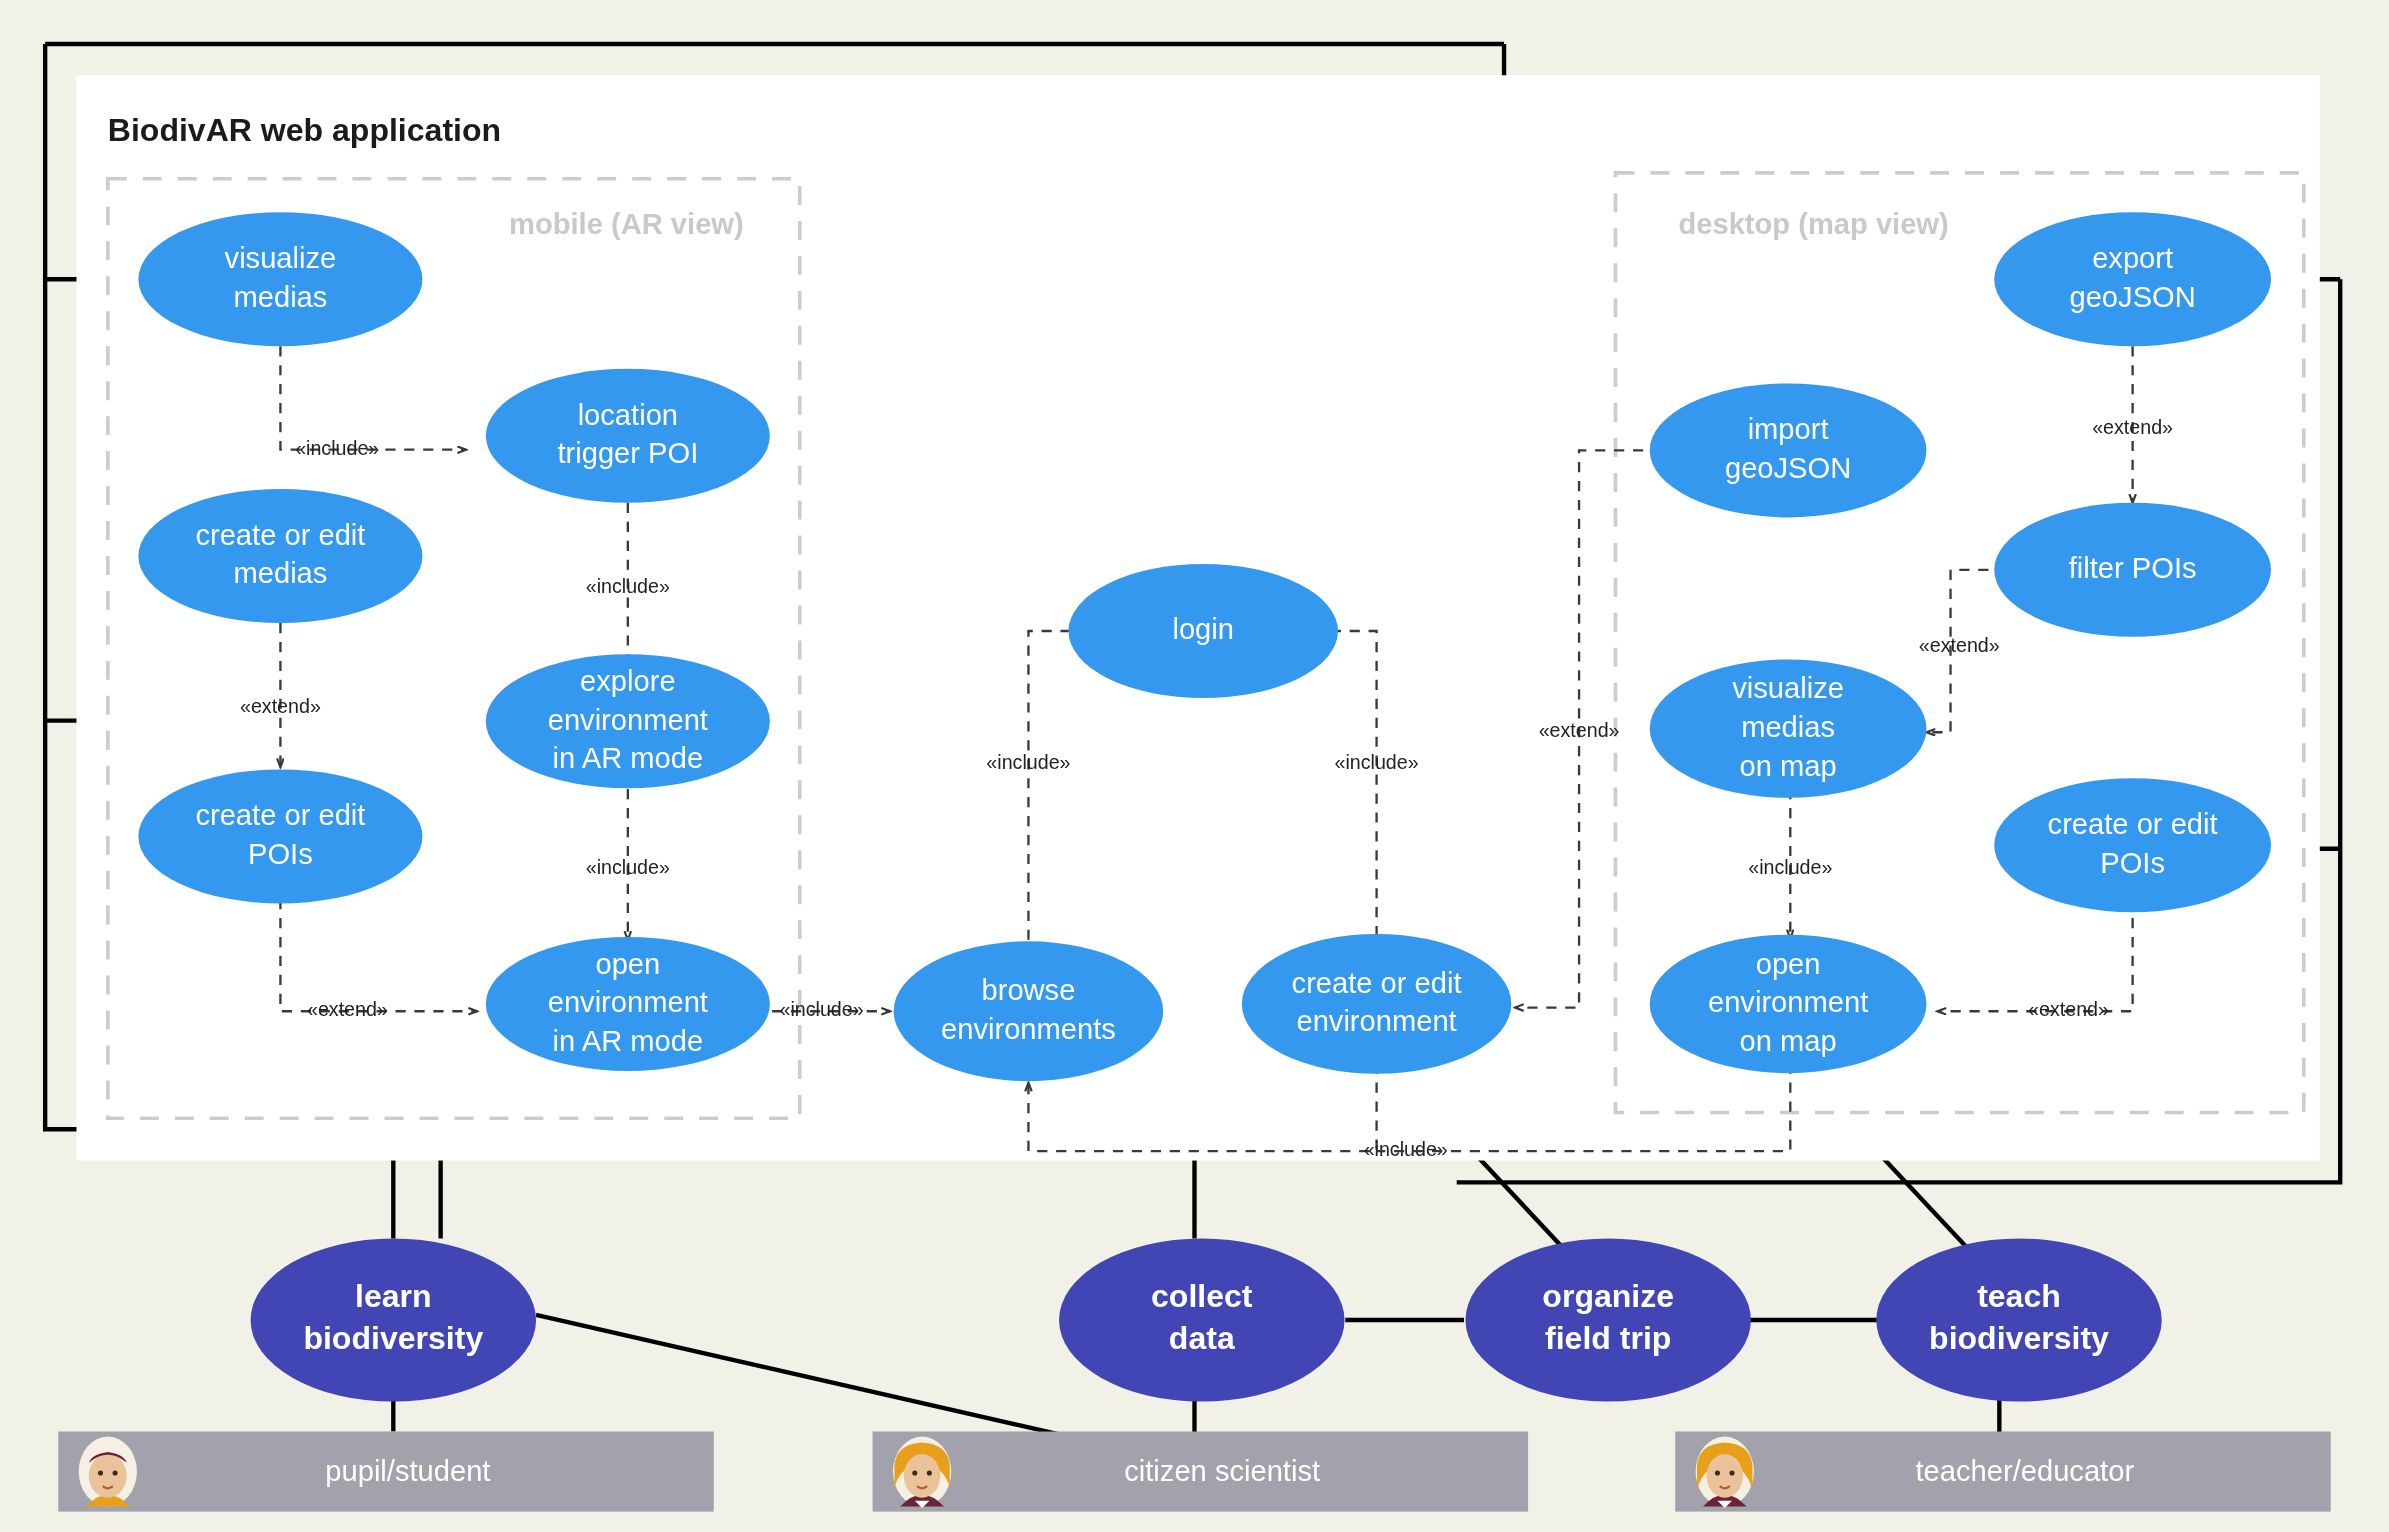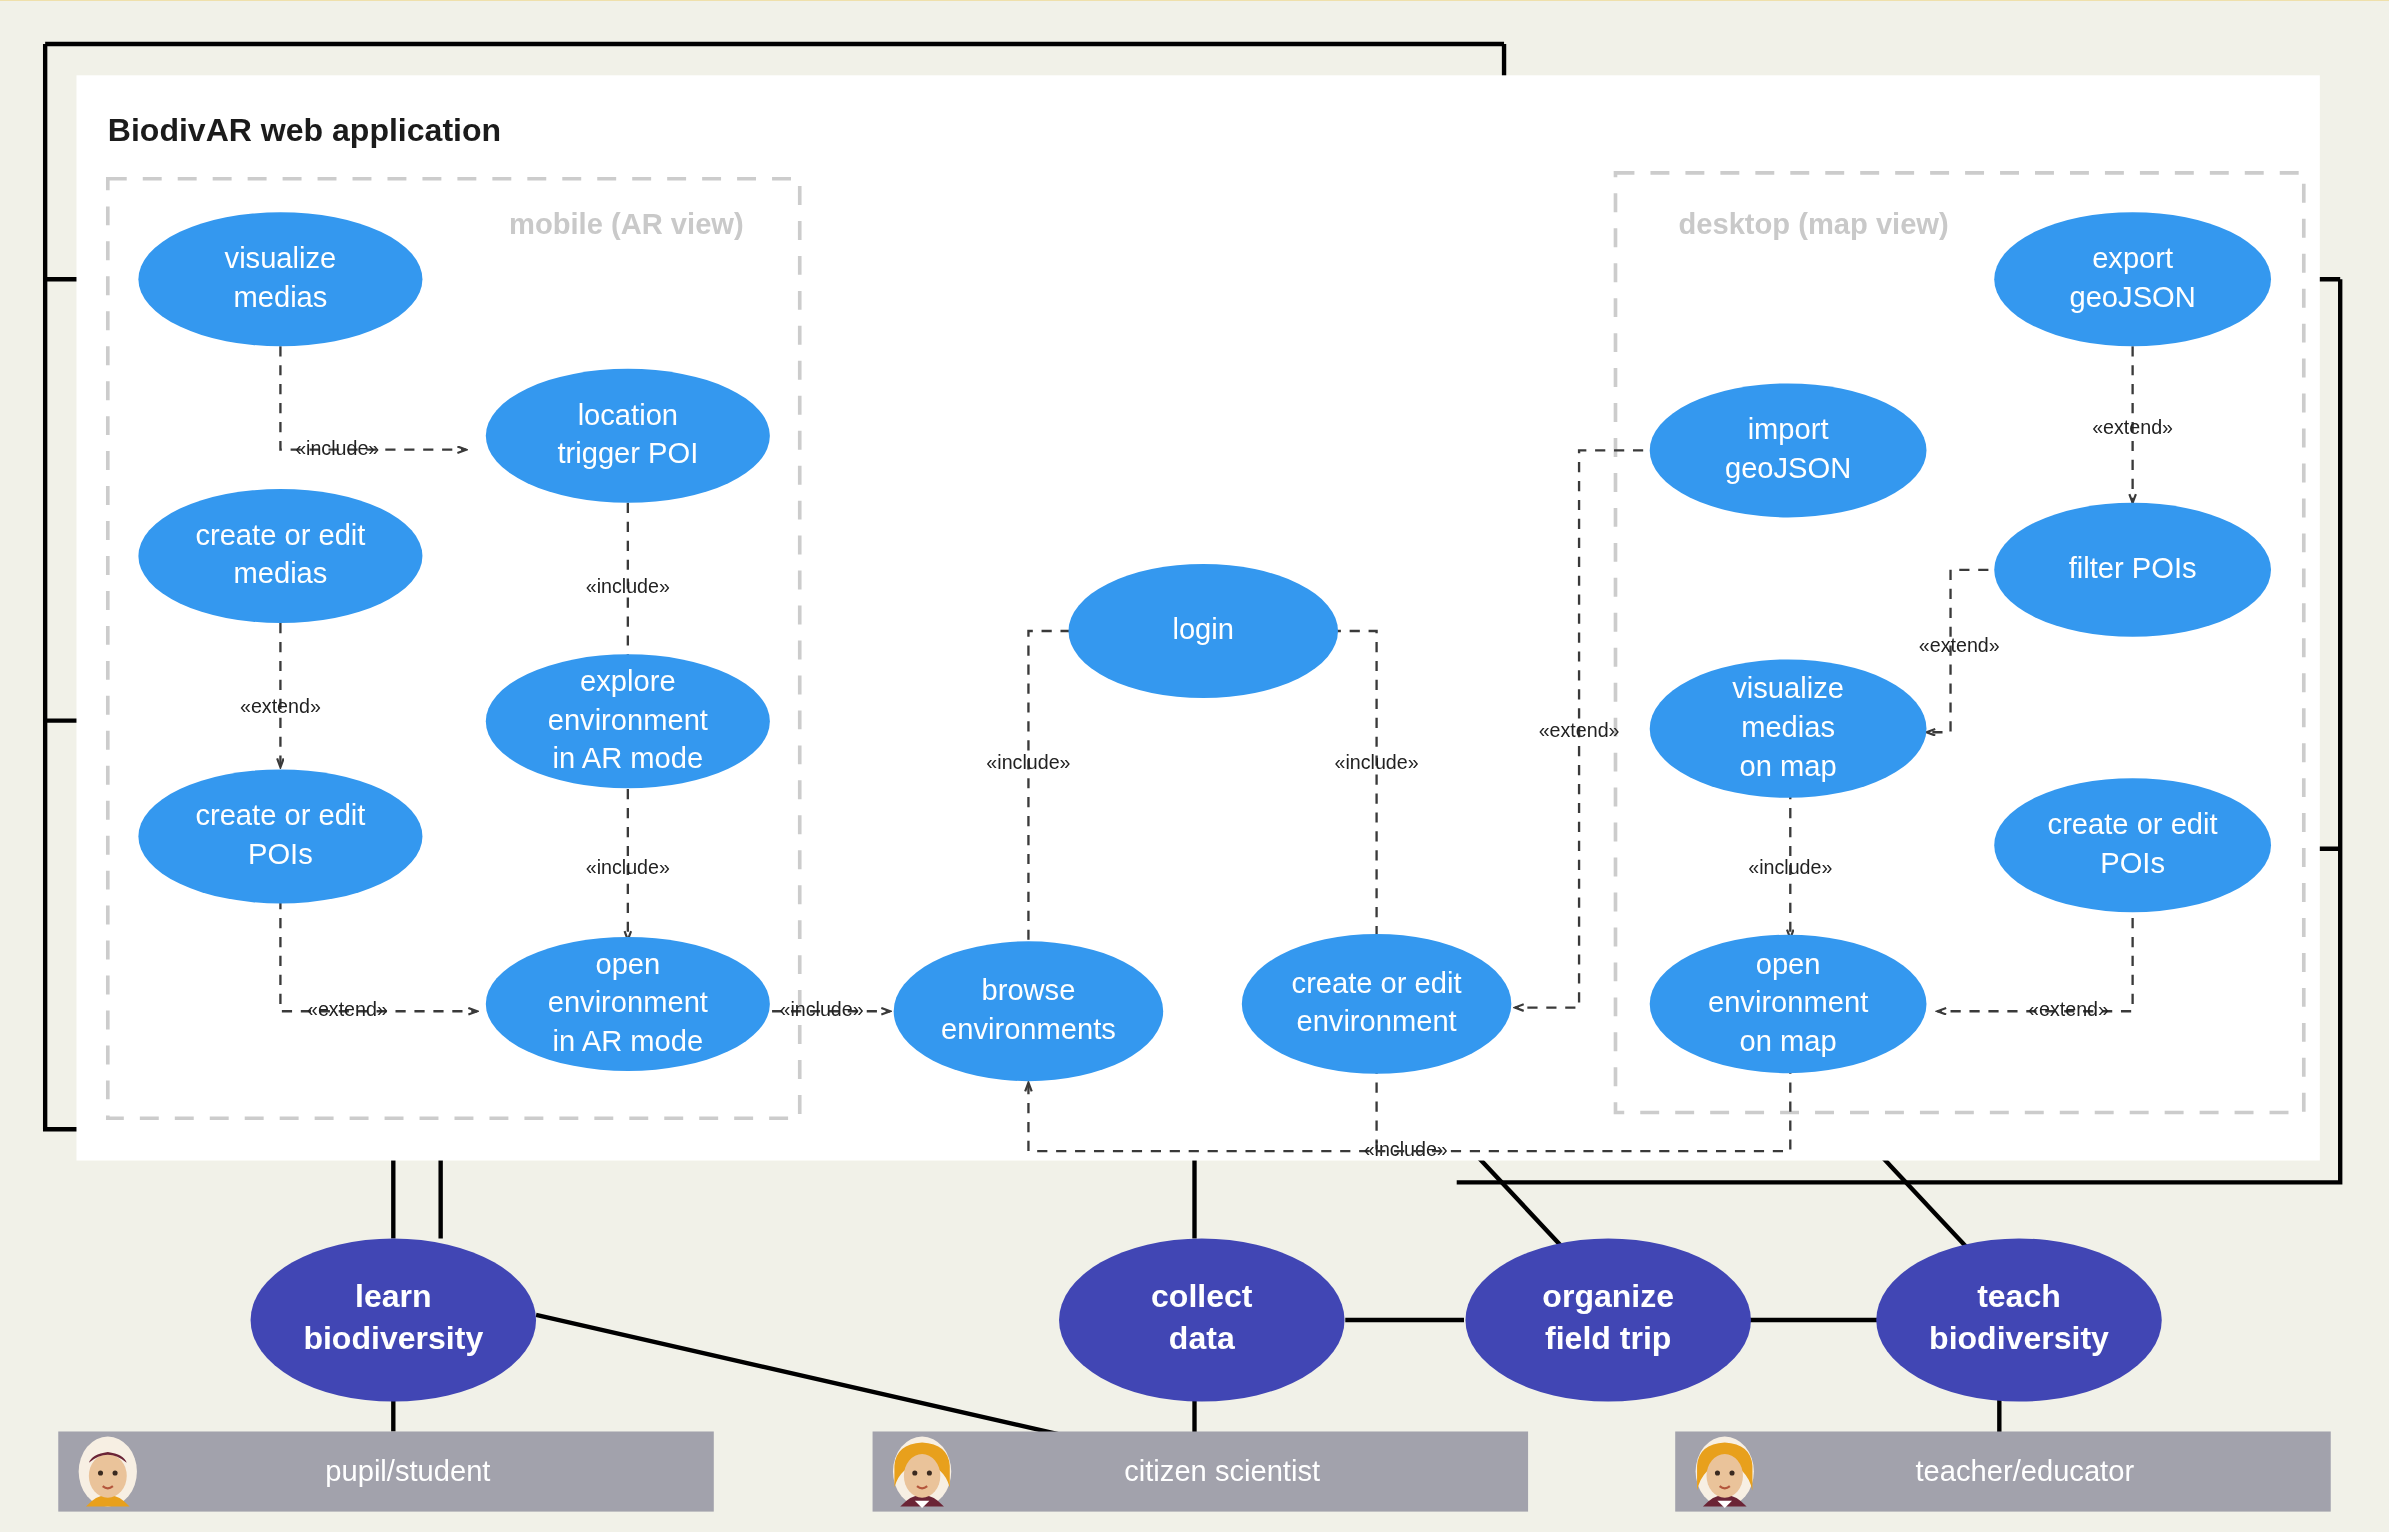--- a/index.html
+++ b/index.html
@@ -1,18 +1,18 @@
 <!DOCTYPE html>
 <html style="font-size:11.7px"><head>
 <meta charset="utf-8">
 <title>BiodivAR use case diagram</title>
 <style>
   html,body{margin:0;padding:0;background:#f1f1e8;}
   body{font-family:"Liberation Sans",sans-serif;}
-  #stage{position:relative;width:2389px;height:1533px;background:#eab308;overflow:hidden;}
+  #stage{position:relative;width:2389px;height:1533px;background:#fef9c3;overflow:hidden;}
   svg{position:absolute;left:0;top:0;width:2389px;height:1533px;display:block;}
   .uc-text{fill:#ffffff;font-family:"Liberation Sans",sans-serif;font-size:40px;text-anchor:middle;dominant-baseline:middle;}
   .goal-text{fill:#ffffff;font-family:"Liberation Sans",sans-serif;font-size:44px;font-weight:bold;text-anchor:middle;dominant-baseline:middle;}
   .stereo{fill:#222222;font-family:"Liberation Sans",sans-serif;font-size:27px;text-anchor:middle;dominant-baseline:middle;}
   .grp-label{fill:#c9c9c9;font-family:"Liberation Sans",sans-serif;font-size:40px;font-weight:bold;text-anchor:middle;dominant-baseline:middle;}
   .sys-title{fill:#1b1b1b;font-family:"Liberation Sans",sans-serif;font-size:44px;font-weight:bold;dominant-baseline:middle;}
   .actor-text{fill:#ffffff;font-family:"Liberation Sans",sans-serif;font-size:40px;text-anchor:middle;dominant-baseline:middle;}
   .assoc{stroke:#000000;stroke-width:6;fill:none;}
   .dep{stroke:#3a3a3a;stroke-width:3.2;fill:none;stroke-dasharray:14 12;}
   .grp{stroke:#cccccc;stroke-width:5;fill:none;stroke-dasharray:26 22;}

